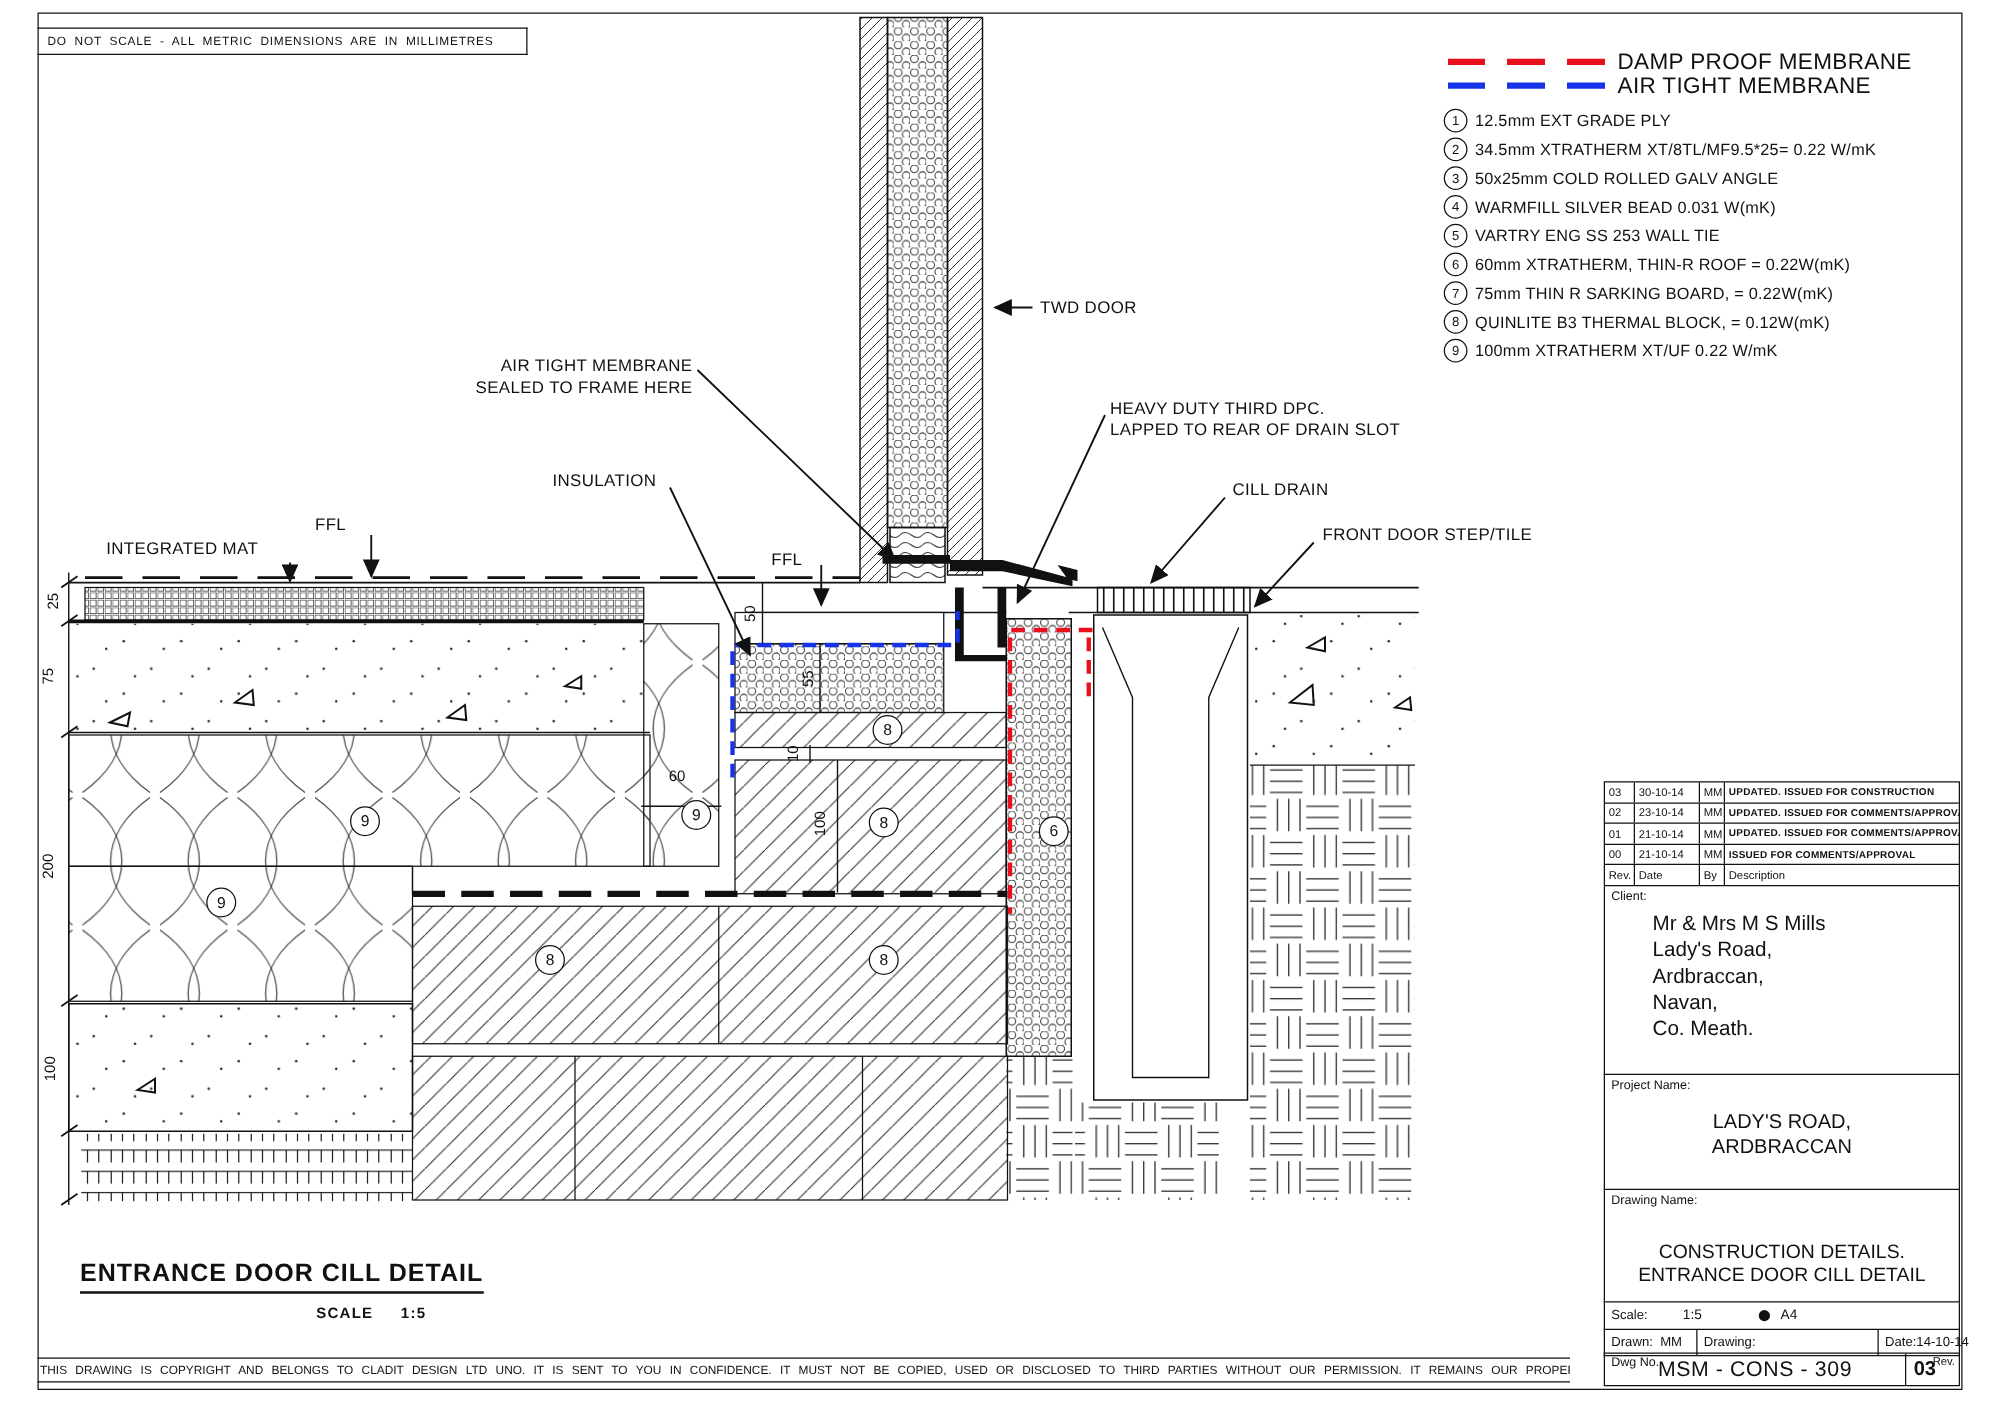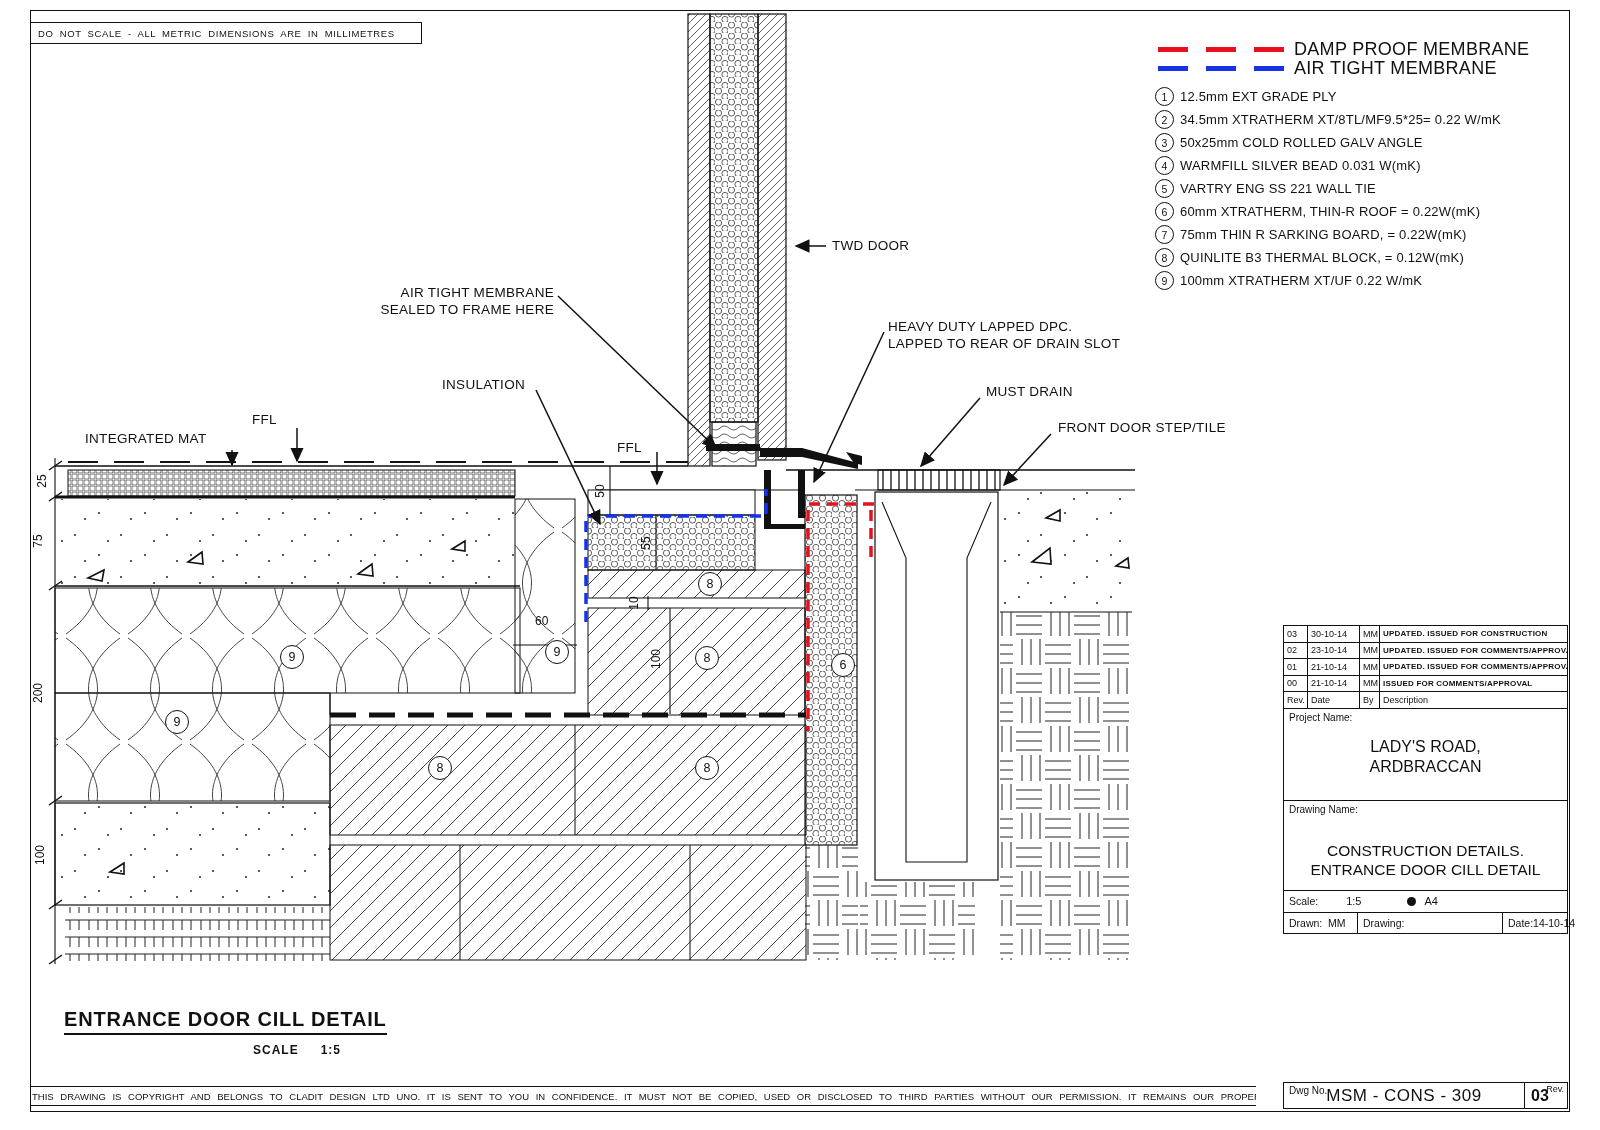--- a/index.html
+++ b/index.html
@@ -265,21 +265,21 @@
     <div class="matrow">
         <span class="mcirc">3</span>
         <span class="mtext">50x25mm COLD ROLLED GALV ANGLE</span>
       </div>
     <div class="matrow">
         <span class="mcirc">4</span>
         <span class="mtext">WARMFILL SILVER BEAD 0.031 W(mK)</span>
       </div>
     <div class="matrow">
         <span class="mcirc">5</span>
-        <span class="mtext">VARTRY ENG SS 221 WALL TIE</span>
+        <span class="mtext">VARTRY ENG SS 253 WALL TIE</span>
       </div>
     <div class="matrow">
         <span class="mcirc">6</span>
         <span class="mtext">60mm XTRATHERM, THIN-R ROOF = 0.22W(mK)</span>
       </div>
     <div class="matrow">
         <span class="mcirc">7</span>
         <span class="mtext">75mm THIN R SARKING BOARD, = 0.22W(mK)</span>
       </div>
     <div class="matrow">
@@ -292,24 +292,24 @@
       </div>
   </div>
 
   <div class="lbl" style="left:832px;top:238px">TWD DOOR</div>
   <div class="lbl lbl2" style="left:368px;top:284px;width:186px;text-align:right">
     <div>AIR TIGHT MEMBRANE</div>
     <div>SEALED TO FRAME HERE</div>
   </div>
   <div class="lbl" style="left:442px;top:377px">INSULATION</div>
   <div class="lbl lbl2" style="left:888px;top:318px">
-    <div>HEAVY DUTY LAPPED DPC.</div>
+    <div>HEAVY DUTY THIRD DPC.</div>
     <div>LAPPED TO REAR OF DRAIN SLOT</div>
   </div>
-  <div class="lbl" style="left:986px;top:384px">MUST DRAIN</div>
+  <div class="lbl" style="left:986px;top:384px">CILL DRAIN</div>
   <div class="lbl" style="left:1058px;top:420px">FRONT DOOR STEP/TILE</div>
   <div class="lbl" style="left:85px;top:431px">INTEGRATED MAT</div>
   <div class="lbl" style="left:252px;top:412px">FFL</div>
   <div class="lbl" style="left:617px;top:440px">FFL</div>
 
   <div class="dim rot" style="left:30px;top:474px;width:24px;text-align:center">25</div>
   <div class="dim rot" style="left:26px;top:534px;width:24px;text-align:center">75</div>
   <div class="dim rot" style="left:22px;top:686px;width:32px;text-align:center">200</div>
   <div class="dim rot" style="left:24px;top:848px;width:32px;text-align:center">100</div>
   <div class="dim rot" style="left:588px;top:484px;width:24px;text-align:center">50</div>
@@ -363,20 +363,30 @@
         <div class="desc">ISSUED FOR COMMENTS/APPROVAL</div>
       </div>
       <div class="revrow">
         <div>Rev.</div>
         <div>Date</div>
         <div>By</div>
         <div>Description</div>
       </div>
     </div>
 
+    <div class="tbbox client">
+      <span class="tblabel">Client:</span>
+      <div class="cl">
+        <div>Mr &amp; Mrs M S Mills</div>
+        <div>Lady's Road,</div>
+        <div>Ardbraccan,</div>
+        <div>Navan,</div>
+        <div>Co. Meath.</div>
+      </div>
+    </div>
 
     <div class="tbbox project">
       <span class="tblabel">Project Name:</span>
       <div class="pl">
         <div>LADY'S ROAD,</div>
         <div>ARDBRACCAN</div>
       </div>
     </div>
 
     <div class="tbbox dname">

